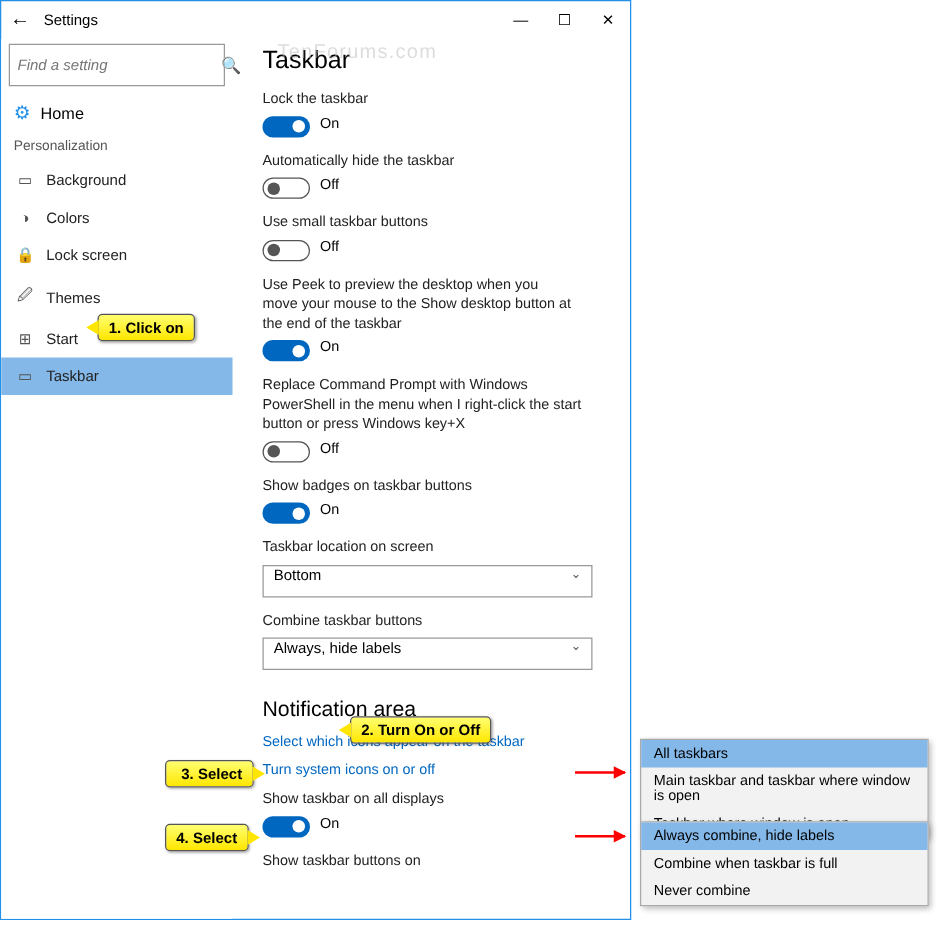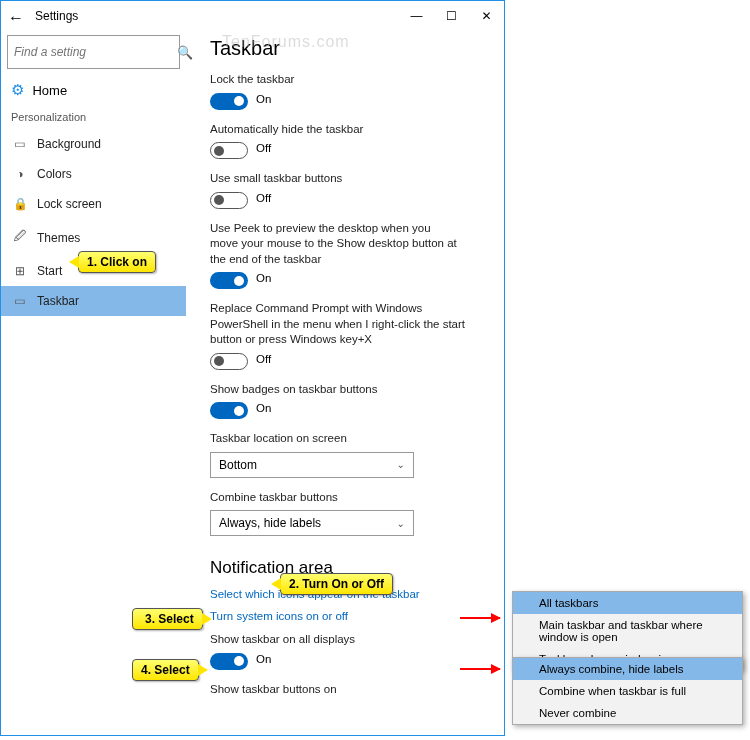--- a/index.html
+++ b/index.html
@@ -29,34 +29,34 @@
   .setting { margin-bottom: 12px; }
   .setting-label { font-size: 11.5px; color: #222; margin-bottom: 5px; line-height: 1.35; }
   .toggle-row { display: flex; gap: 8px; }
   .toggle { width: 38px; height: 17px; border-radius: 10px; position: relative; }
   .toggle.on { background: #0067c0; }
   .toggle.off { background: #fff; border: 1.5px solid #555; }
   .toggle .knob { width: 10px; height: 10px; border-radius: 50%; position: absolute; top: 50%; transform: translateY(-50%); }
   .toggle.on .knob { background: #fff; right: 4px; }
   .toggle.off .knob { background: #555; left: 3px; }
   .toggle-state { font-size: 11.5px; }
-  .dropdown { height: 26px; border: 1px solid #999; display: flex; align-items: center; padding: 0 8px; font-size: 12px; background: #fff; width: 204px; justify-content: space-between; margin-top: 2px; }
+  .dropdown { height: 26px; border: 1px solid #999; display: flex; align-items: flex-start; padding: 0 8px; font-size: 12px; background: #fff; width: 264px; justify-content: space-between; margin-top: 2px; }
   .dropdown .chev { font-size: 10px; color: #555; }
   .link { color: #0067c0; font-size: 11.5px; display: block; margin-bottom: 10px; cursor: default; }
   
   .callout { position: absolute; background: linear-gradient(#ffff70, #ffe600); border: 1px solid #555; border-radius: 4px; padding: 3px 8px; font-size: 12px; font-weight: bold; color: #000; box-shadow: 1px 1px 2px rgba(0,0,0,.3); }
   .callout::before { content: ""; position: absolute; width: 0; height: 0; }
   .callout.c1::before { left: -10px; top: 4px; border-top: 6px solid transparent; border-bottom: 6px solid transparent; border-right: 10px solid #ffe600; }
   .callout.left-tail::before { right: -10px; top: 4px; border-top: 6px solid transparent; border-bottom: 6px solid transparent; border-left: 10px solid #ffe600; }
   .callout.c2::before { left: -10px; top: 4px; border-top: 6px solid transparent; border-bottom: 6px solid transparent; border-right: 10px solid #ffe600; }
   .arrow { position: absolute; height: 2px; background: red; }
   .arrow::after { content: ""; position: absolute; right: -1px; top: -4px; border-left: 10px solid red; border-top: 5px solid transparent; border-bottom: 5px solid transparent; }
   
   .popout { position: absolute; background: #f2f2f2; border: 1px solid #aaa; box-shadow: 2px 2px 5px rgba(0,0,0,.3); font-size: 11.5px; }
-  .popout .item { padding: 5px 26px; cursor: default; }
+  .popout .item { padding: 5px 10px; cursor: default; }
   .popout .item.sel { background: #84b8e8; }
 </style>
 </head>
 <body>
 
 <div class="window">
   <div class="titlebar">
     <div class="back">←</div>
     <div class="title">Settings</div>
     <div class="spacer"></div>

